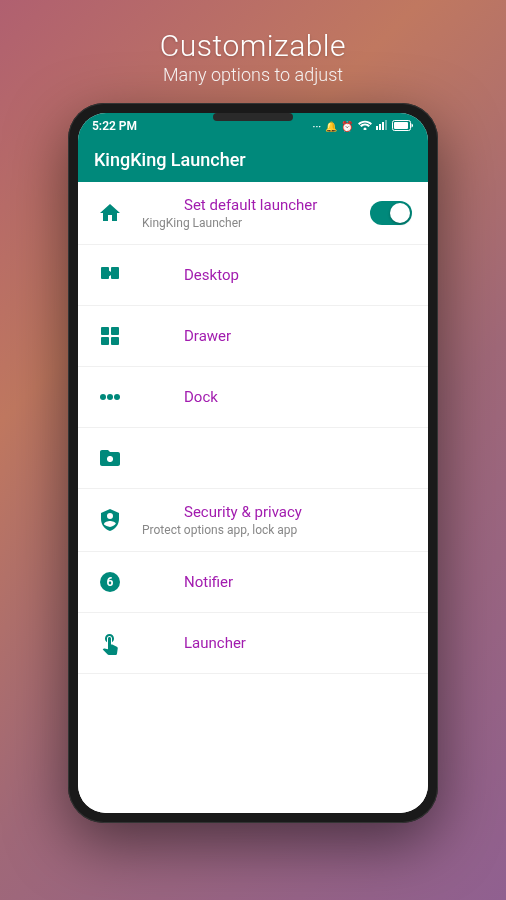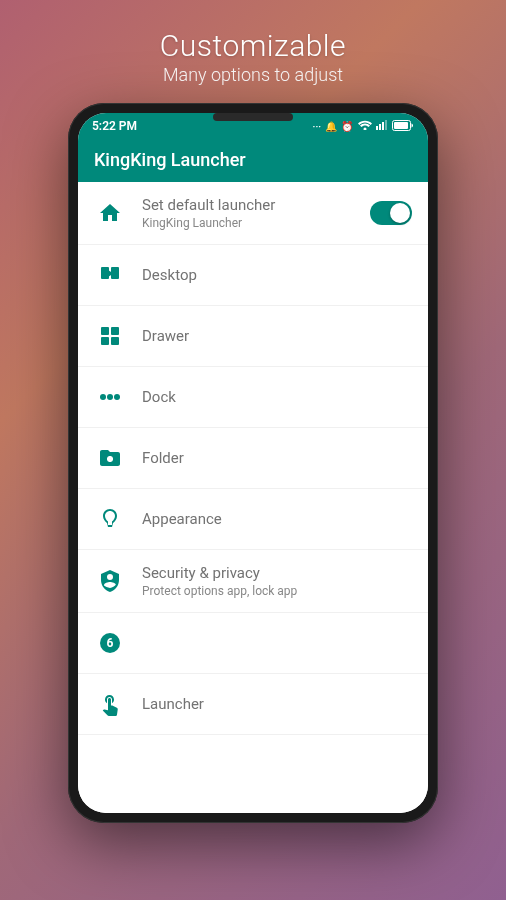--- a/index.html
+++ b/index.html
@@ -133,22 +133,23 @@
       margin-right: 16px;
       flex-shrink: 0;
     }
 
     .menu-content {
       flex: 1;
     }
 
     .menu-label {
       font-size: 15px;
-      color: #737373;
+      color: #a21caf;
       font-weight: 400;
+      margin-left: 42px;
     }
 
     .menu-sublabel {
       font-size: 12px;
       color: #888;
       margin-top: 2px;
     }
 
     .menu-toggle {
       width: 42px;
@@ -276,53 +277,42 @@
           </div>
         </div>
         <div class="menu-item">
           <div class="menu-icon">
             <svg class="icon-svg" viewBox="0 0 24 24">
               <path d="M10 4H4c-1.1 0-2 .9-2 2v12c0 1.1.9 2 2 2h16c1.1 0 2-.9 2-2V8c0-1.1-.9-2-2-2h-8l-2-2z"></path>
               <circle cx="12" cy="13" r="3" fill="white"></circle>
               <path d="M12 10v6M9 13h6" stroke="white" stroke-width="1.5" fill="none"></path>
             </svg>
           </div>
-          <div class="menu-content">
-            <div class="menu-label">Folder</div>
-          </div>
-        </div>
-        <div class="menu-item">
-          <div class="menu-icon">
-            <svg class="icon-svg" viewBox="0 0 24 24">
-              <path d="M12 3L9 9H3l5 4-2 6 6-4 6 4-2-6 5-4h-6z" opacity="0"></path>
-              <path d="M12 2C8 2 5 5 5 9c0 3 2 5.5 4 7l1 4h4l1-4c2-1.5 4-4 4-7 0-4-3-7-7-7zm0 2c2.8 0 5 2.2 5 5 0 2.2-1.4 4.2-3 5.5V18h-4v-3.5C8.4 13.2 7 11.2 7 9c0-2.8 2.2-5 5-5z"></path>
-            </svg>
-          </div>
-          <div class="menu-content">
-            <div class="menu-label">Appearance</div>
-          </div>
         </div>
         <div class="menu-item">
           <div class="menu-icon">
             <svg class="icon-svg" viewBox="0 0 24 24">
               <path d="M12 1L3 5v6c0 5.55 3.84 10.74 9 12 5.16-1.26 9-6.45 9-12V5l-9-4zm0 4a3 3 0 0 1 3 3 3 3 0 0 1-3 3 3 3 0 0 1-3-3 3 3 0 0 1 3-3zm6 10.56C16.66 17.56 14.43 18.7 12 19c-2.43-.3-4.66-1.44-6-2.44v-.46c0-2 4-3.1 6-3.1s6 1.1 6 3.1v.46z"></path>
             </svg>
           </div>
           <div class="menu-content">
             <div class="menu-label">Security &amp; privacy</div>
             <div class="menu-sublabel">Protect options app, lock app</div>
           </div>
         </div>
         <div class="menu-item">
           <div class="menu-icon">
             <svg class="icon-svg" viewBox="0 0 24 24">
               <circle cx="12" cy="12" r="10"></circle>
               <text x="12" y="16" text-anchor="middle" font-size="12" font-weight="bold" fill="white">6</text>
             </svg>
           </div>
+          <div class="menu-content">
+            <div class="menu-label">Notifier</div>
+          </div>
         </div>
         <div class="menu-item">
           <div class="menu-icon">
             <svg class="icon-svg" viewBox="0 0 24 24">
               <path d="M9 11.24V7.5C9 6.12 10.12 5 11.5 5S14 6.12 14 7.5v3.74c1.21-.81 2-2.18 2-3.74C16 5.01 13.99 3 11.5 3S7 5.01 7 7.5c0 1.56.79 2.93 2 3.74zm9.84 4.63l-4.54-2.26c-.17-.07-.35-.11-.54-.11H13v-6c0-.83-.67-1.5-1.5-1.5S10 6.67 10 7.5v10.74l-3.43-.72c-.08-.01-.15-.03-.24-.03-.31 0-.59.13-.79.33l-.79.8 4.94 4.94c.27.27.65.44 1.06.44h6.79c.75 0 1.33-.55 1.44-1.28l.75-5.27c.01-.07.02-.14.02-.2 0-.62-.38-1.16-.91-1.38z"></path>
             </svg>
           </div>
           <div class="menu-content">
             <div class="menu-label">Launcher</div>
           </div>

